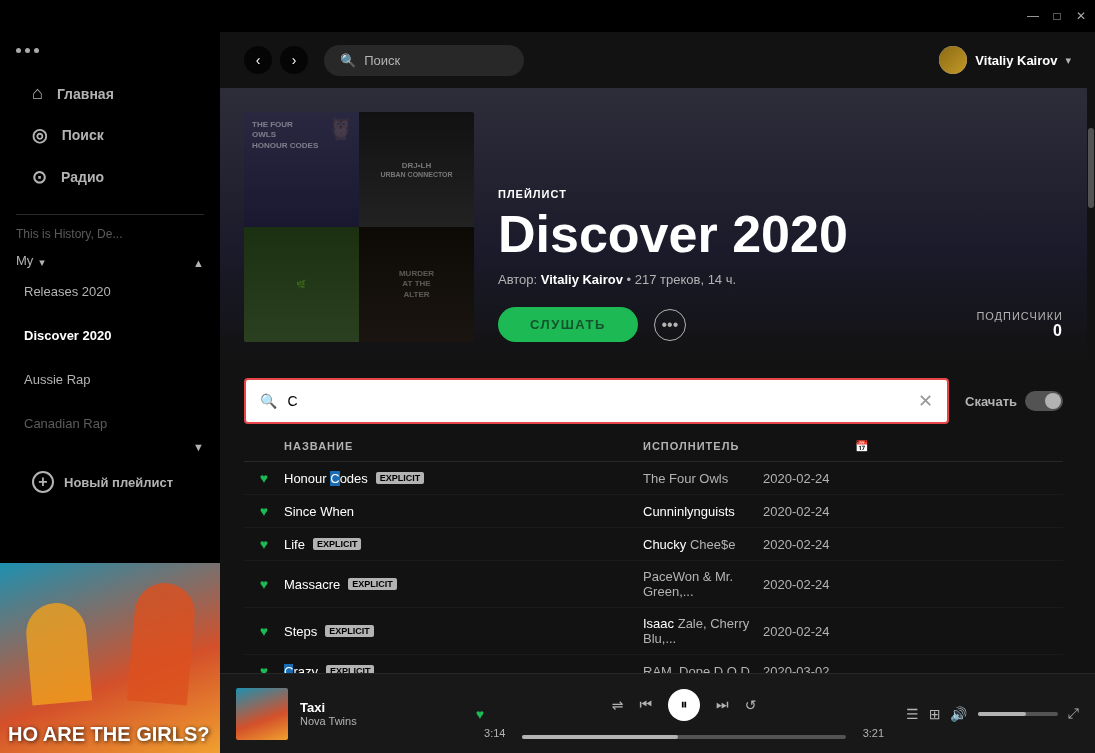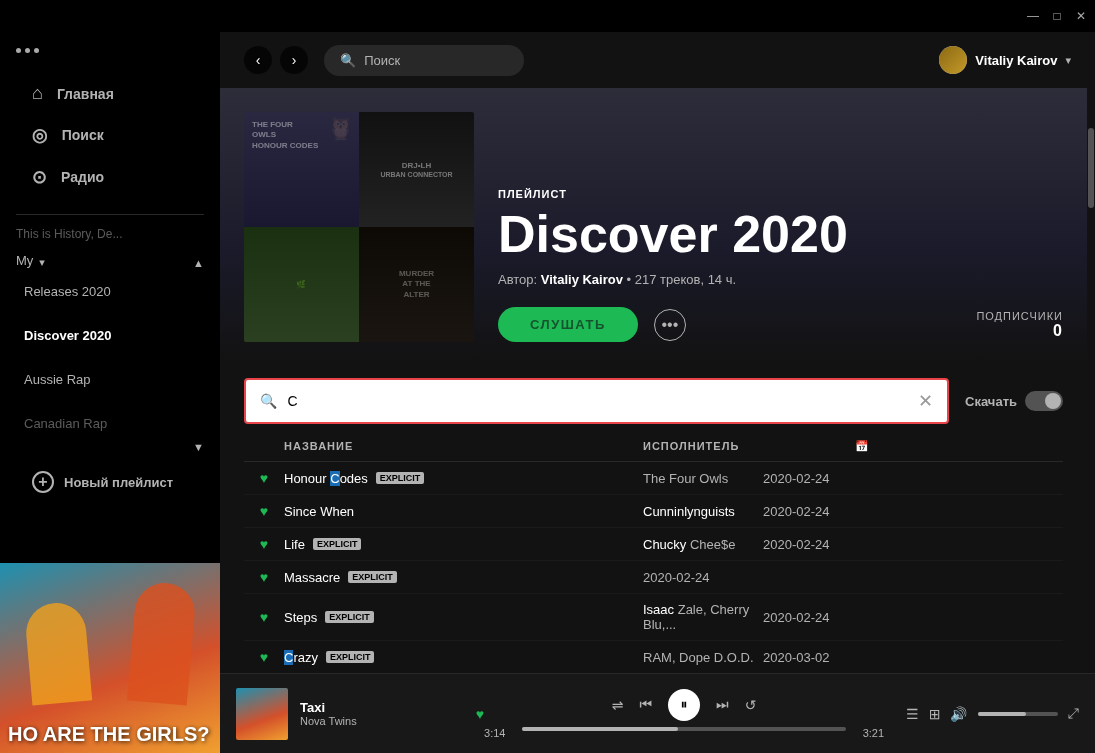--- a/index.html
+++ b/index.html
@@ -529,21 +529,21 @@
       border: none;
       color: #000;
       cursor: pointer;
       display: flex;
       align-items: center;
       justify-content: center;
       font-size: 14px;
     }
     .progress-bar-area {
       display: flex;
-      align-items: flex-start;
+      align-items: flex-end;
       gap: 8px;
       width: 400px;
     }
     .time-label { font-size: 11px; color: #b3b3b3; width: 30px; }
     .time-label.right { text-align: right; }
     .progress-bar {
       flex: 1;
       height: 4px;
       background: #535353;
       border-radius: 2px;
@@ -828,20 +828,23 @@
     <div></div>
   </div>
               <div class="track-row">
     <div class="heart-col">
       <span class="heart-icon">♥</span>
     </div>
     <div class="track-name-col">
       <span class="track-name">Massacre</span>
       <span class="explicit-badge">EXPLICIT</span>
     </div>
+    <div class="artist-col">
+      <span>PaceWon &amp; Mr. Green,...</span>
+    </div>
     <div class="date-col">2020-02-24</div>
     <div></div>
   </div>
               <div class="track-row">
     <div class="heart-col">
       <span class="heart-icon">♥</span>
     </div>
     <div class="track-name-col">
       <span class="track-name">Steps</span>
       <span class="explicit-badge">EXPLICIT</span>

